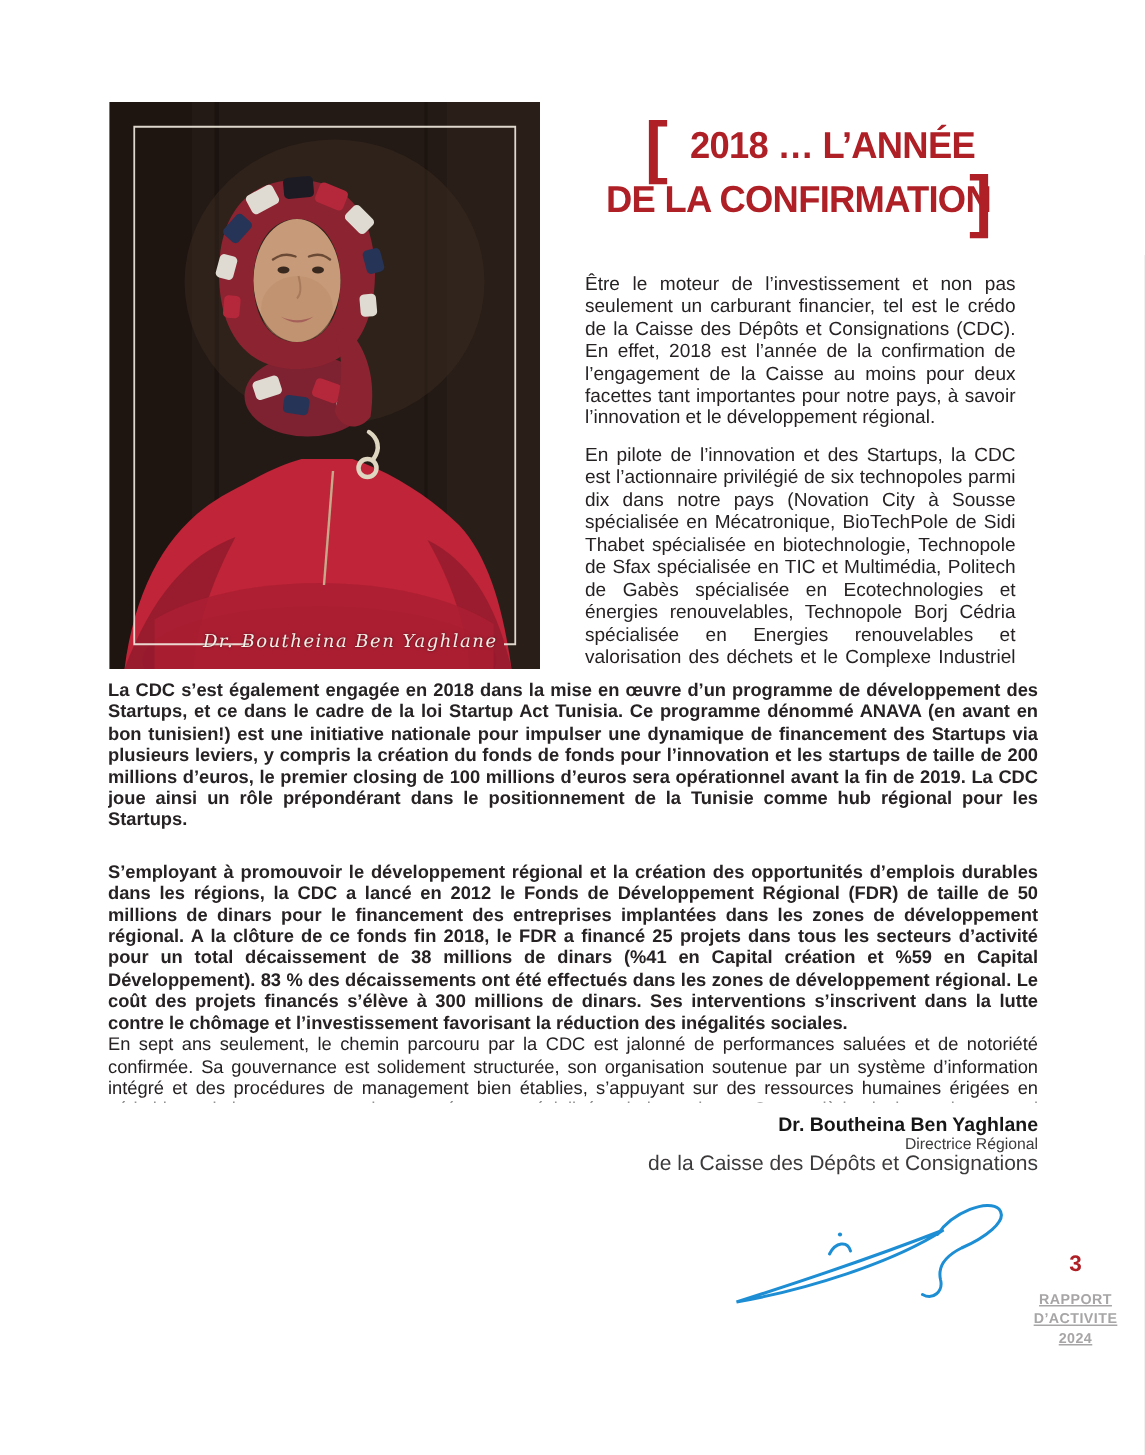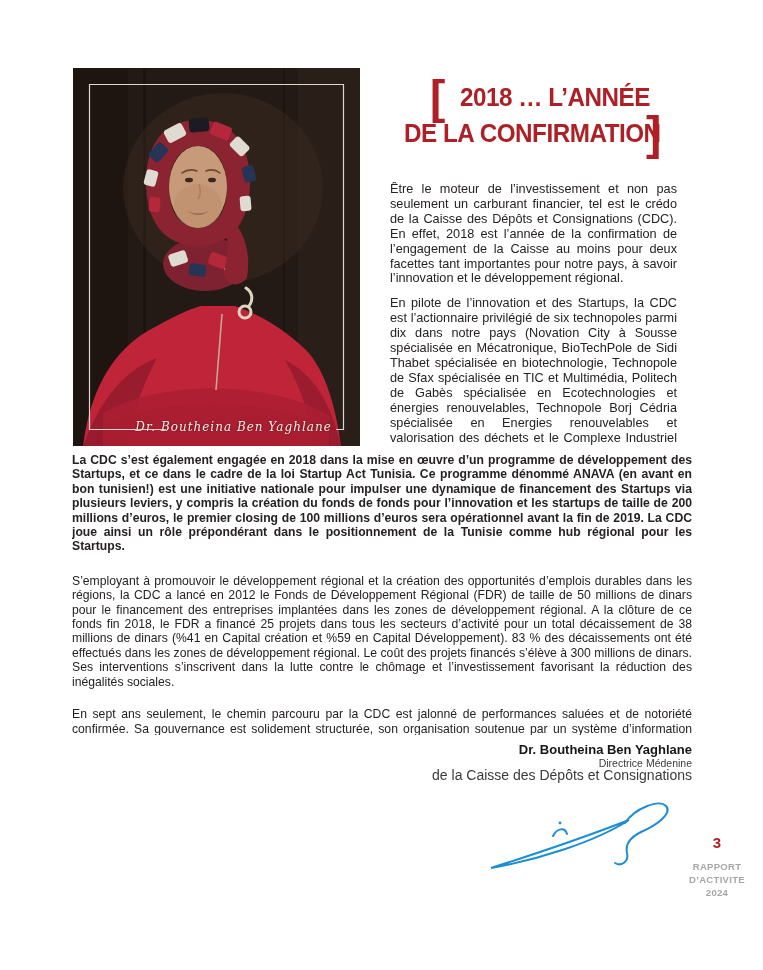--- a/index.html
+++ b/index.html
@@ -40,31 +40,31 @@
     position:absolute;left:390px;top:182px;width:303px;height:264px;
     font-size:12.7px;line-height:14.9px;text-align:justify;overflow:hidden;
   }
   .col-right p{margin:0 16px 10px 0;}
   .full-text{
     position:absolute;left:72px;top:453px;width:620px;height:282px;
     font-size:12.2px;line-height:14.4px;text-align:justify;overflow:hidden;
   }
   .full-text p{margin:0;}
   .full-text .p3{margin-bottom:20px;font-weight:bold;}
-  .full-text .p4{margin-bottom:18px;}
+  .full-text .p4{margin-bottom:0;font-weight:bold;}
   
   .sig-block{position:absolute;right:71px;top:742px;text-align:right;}
   .sig-name{font-size:13px;font-weight:bold;color:#161616;line-height:15px;}
   .sig-role{font-size:10.5px;color:#3c3a3b;line-height:12px;}
   .sig-org{font-size:14px;color:#3c3a3b;line-height:12px;}
   .signature-svg{position:absolute;left:485px;top:797px;width:203px;height:78px;}
   
   .footer{position:absolute;left:686px;top:834px;width:62px;text-align:center;}
   .page-number{font-size:15px;font-weight:bold;color:#ae1f26;margin-bottom:9px;}
-  .report-line{font-size:9.5px;font-weight:bold;color:#a7a5a6;line-height:13px;letter-spacing:.3px;}
+  .report-line{font-size:9.5px;font-weight:bold;color:#a7a5a6;line-height:13px;letter-spacing:.3px;text-decoration:underline;}
 </style>
 </head>
 <body>
 
 <div class="page">
 
   <div class="photo">
     <svg viewBox="0 0 287 378">
 
       <rect x="0" y="0" width="287" height="378" fill="#241a15"></rect>
@@ -133,21 +133,21 @@
   </div>
 
   <div class="full-text">
     <p class="p3">La CDC s’est également engagée en 2018 dans la mise en œuvre d’un programme de développement des Startups, et ce dans le cadre de la loi Startup Act Tunisia. Ce programme dénommé ANAVA (en avant en bon tunisien!) est une initiative nationale pour impulser une dynamique de financement des Startups via plusieurs leviers, y compris la création du fonds de fonds pour l’innovation et les startups de taille de 200 millions d’euros, le premier closing de 100 millions d’euros sera opérationnel avant la fin de 2019. La CDC joue ainsi un rôle prépondérant dans le positionnement de la Tunisie comme hub régional pour les Startups.</p>
     <p class="p4">S’employant à promouvoir le développement régional et la création des opportunités d’emplois durables dans les régions, la CDC a lancé en 2012 le Fonds de Développement Régional (FDR) de taille de 50 millions de dinars pour le financement des entreprises implantées dans les zones de développement régional. A la clôture de ce fonds fin 2018, le FDR a financé 25 projets dans tous les secteurs d’activité pour un total décaissement de 38 millions de dinars (%41 en Capital création et %59 en Capital Développement). 83 % des décaissements ont été effectués dans les zones de développement régional. Le coût des projets financés s’élève à 300 millions de dinars. Ses interventions s’inscrivent dans la lutte contre le chômage et l’investissement favorisant la réduction des inégalités sociales.</p>
     <p class="p5">En sept ans seulement, le chemin parcouru par la CDC est jalonné de performances saluées et de notoriété confirmée. Sa gouvernance est solidement structurée, son organisation soutenue par un système d’information intégré et des procédures de management bien établies, s’appuyant sur des ressources humaines érigées en véritable capital et comprenant des compétences spécialisées de haut niveau. Ce sont là les leviers puissants qui ont permis à la CDC d’accomplir avec brio sa mission et de jouer pleinement son rôle de tiers de confiance Socialement Responsable !</p>
   </div>
 
   <div class="sig-block">
     <div class="sig-name">Dr. Boutheina Ben Yaghlane</div>
-    <div class="sig-role">Directrice Médenine</div>
+    <div class="sig-role">Directrice Régional</div>
     <div class="sig-org">de la Caisse des Dépôts et Consignations</div>
   </div>
 
   <svg class="signature-svg" viewBox="0 0 203 78">
     <g fill="none" stroke="#1d8ed3" stroke-width="2" stroke-linecap="round">
       <path d="M6,71 C50,57 108,37 144,23 C110,45 52,63 6,71 Z"></path>
       <path d="M140,26 C150,11 174,2 181,9 C188,17 170,29 156,35 C146,40 140,47 142,56 C144,64 137,70 130,66"></path>
       <path d="M68,39 C72,31 80,30 82,37"></path>
       <circle cx="75" cy="26" r="1.4" fill="#1d8ed3" stroke="none"></circle>
     </g>

